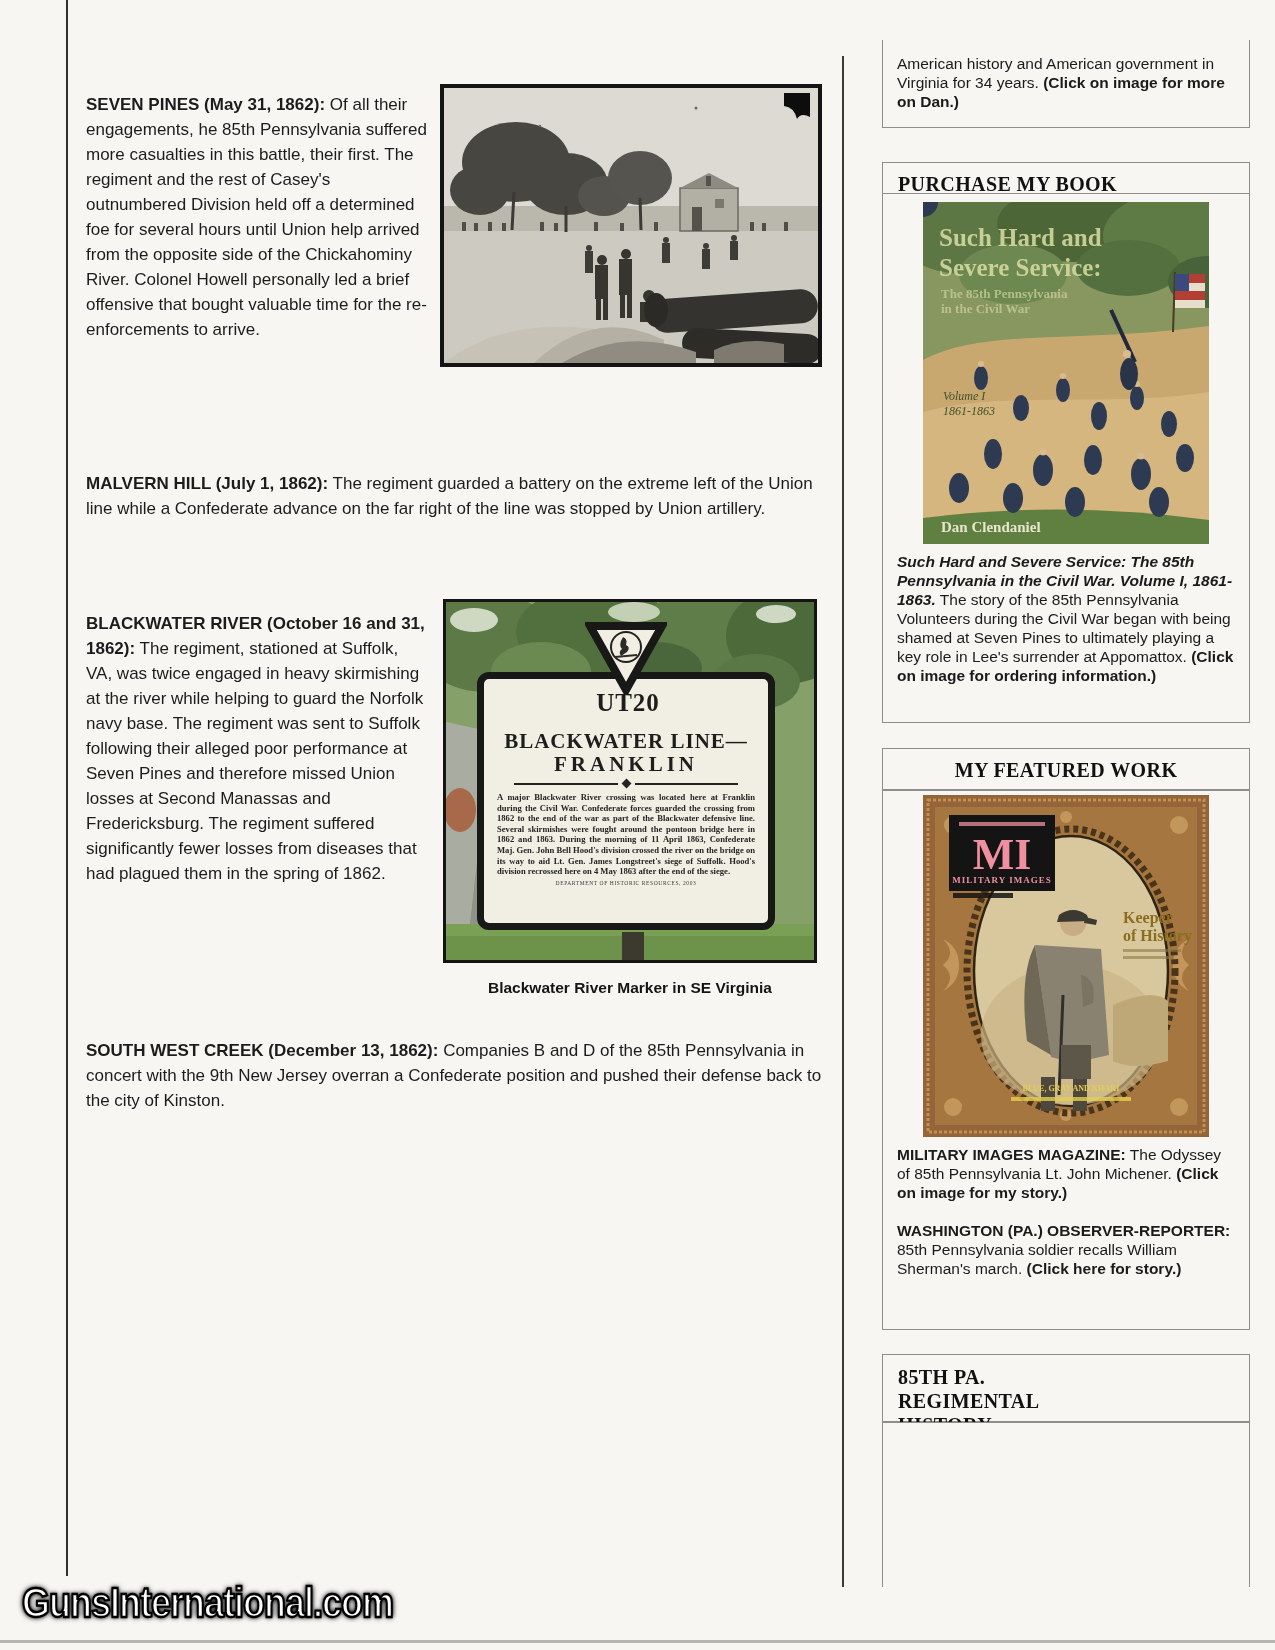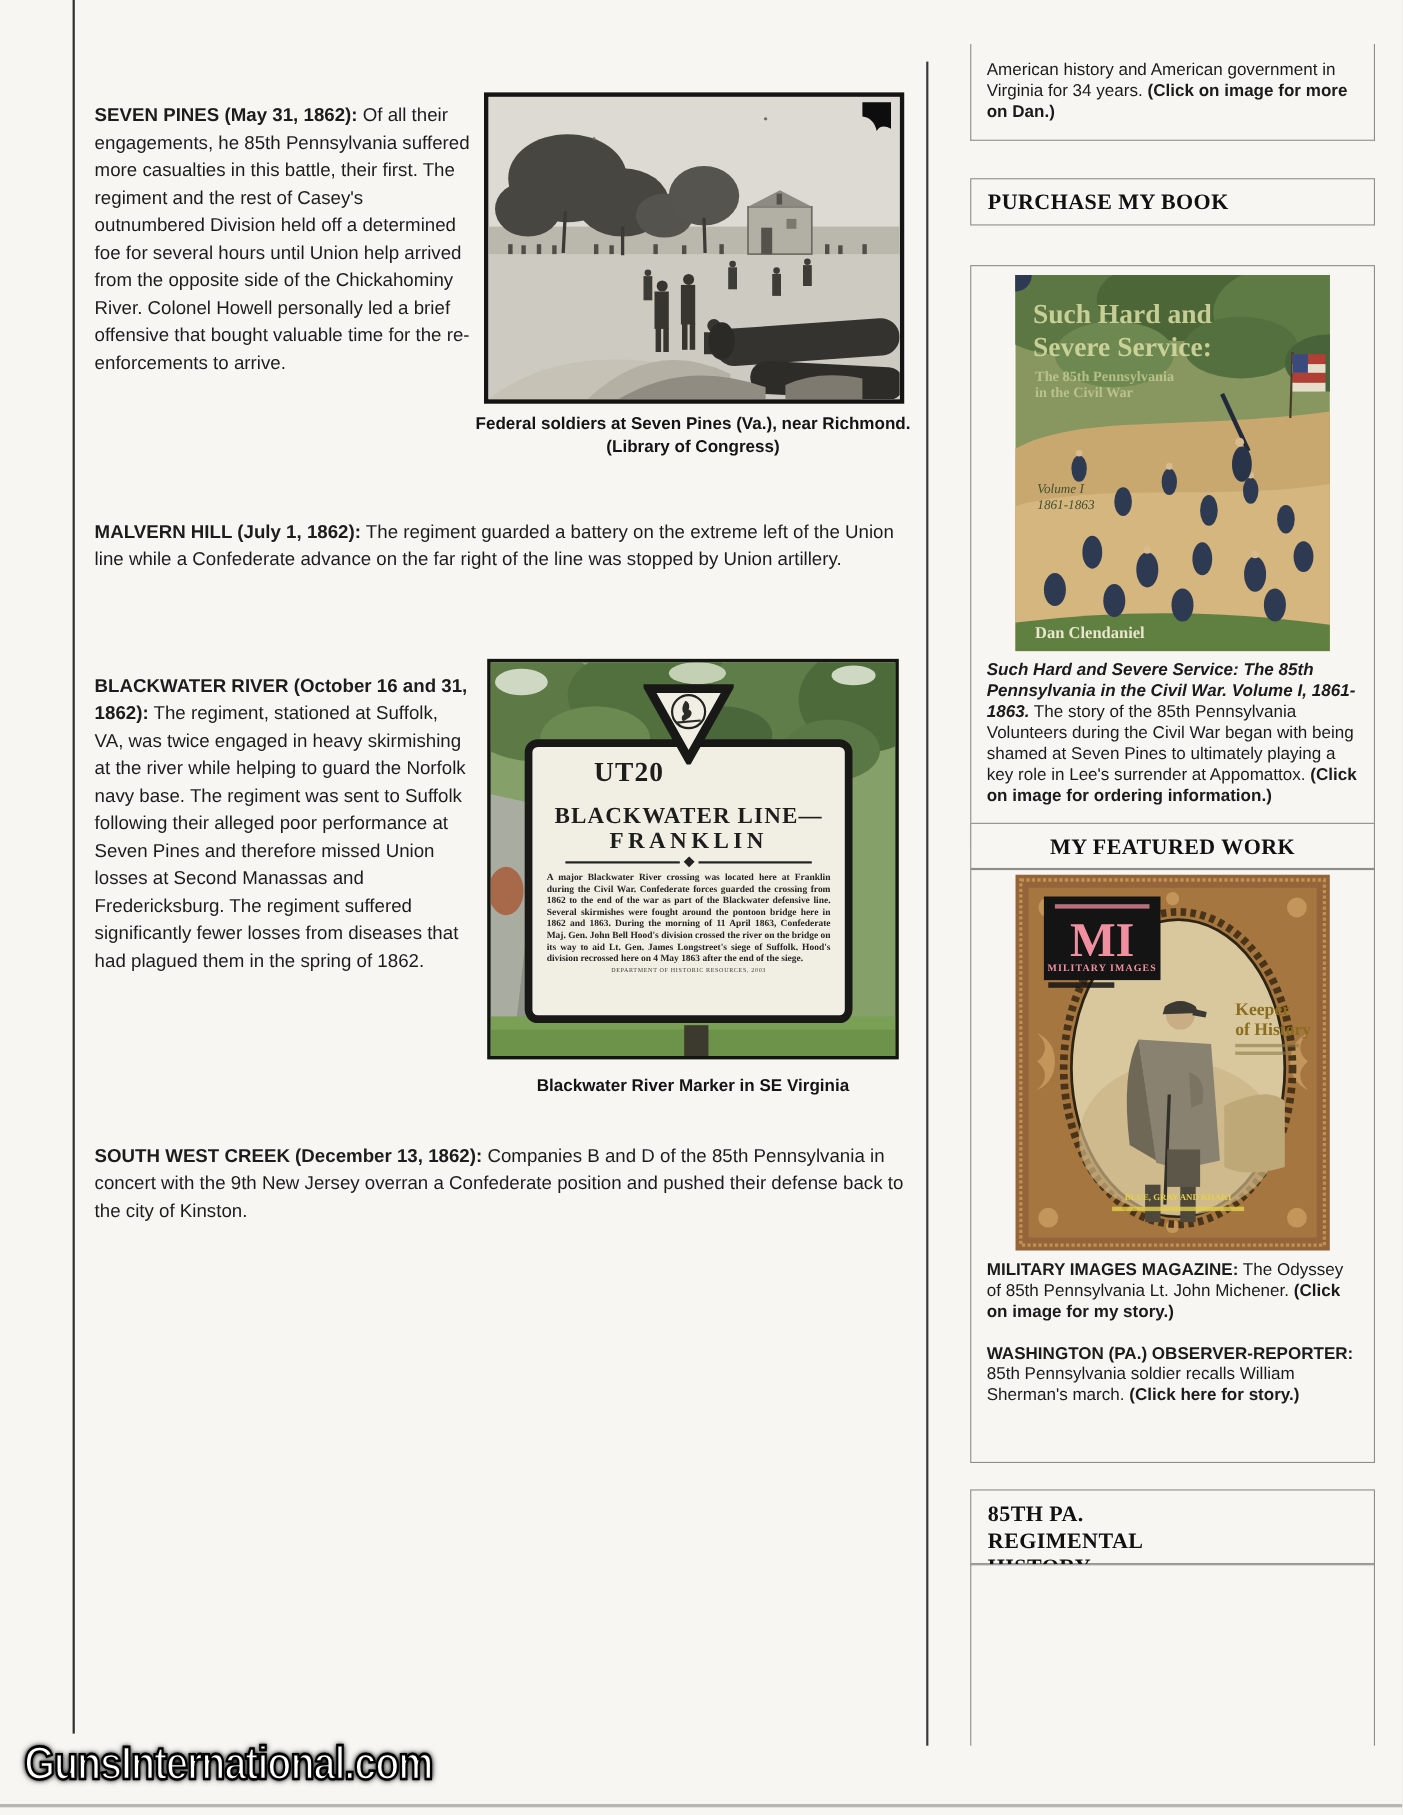--- a/index.html
+++ b/index.html
@@ -26,21 +26,21 @@
   .photo-frame svg { display:block; }
 
   
   .marker-frame { border:3px solid #141414; background:#7d9a62; overflow:hidden; position:absolute; }
   .marker-sign {
     position:absolute; left:31px; top:70px; width:298px; height:258px;
     background:#f1eee4; border:7px solid #181817; border-radius:12px;
     font-family:"Liberation Serif", serif; color:#1d1d1c;
   }
   .marker-emblem { position:absolute; left:50%; top:-58px; transform:translateX(-50%); }
-  .marker-route { display:flex; justify-content:flex-start; padding:10px 52px 0 56px;
+  .marker-route { display:flex; justify-content:center; padding:10px 52px 0 56px;
     font-size:25px; font-weight:bold; letter-spacing:1px; }
   .marker-title { text-align:center; font-size:21px; font-weight:bold; letter-spacing:1px; margin-top:12px; }
   .marker-title2 { text-align:center; font-size:21px; font-weight:bold; letter-spacing:4px; margin-top:-2px; }
   .marker-orn { display:flex; align-items:center; gap:5px; margin:3px 30px 0; }
   .marker-orn::before, .marker-orn::after { content:""; flex:1; height:2px; background:#222; }
   .marker-orn .dia { width:7px; height:7px; background:#222; transform:rotate(45deg); }
   .marker-body { margin:5px 13px 0; font-size:8.6px; line-height:10.6px; font-weight:bold;
     text-align:justify; color:#242423; }
   .marker-foot { text-align:center; font-size:5.5px; letter-spacing:.6px; margin-top:3px; color:#3a3a38; }
 
@@ -151,24 +151,20 @@
       </g>
       <path d="M118,275 Q180,238 252,264 L252,275 Z" fill="#908c81"></path>
       <path d="M270,262 q30,-14 70,-6 l0,19 l-70,0 z" fill="#7e7a70"></path>
 
       <path d="M340,5 h26 v24 q-9,-5 -13,2 q-3,-12 -13,-13 Z" fill="#0d0d0d"></path>
       <circle cx="252" cy="20" r="1.5" fill="#6b6963"></circle>
       <circle cx="96" cy="38" r="1.2" fill="#6b6963"></circle>
     </svg>
   </div>
 
-  <div class="abs caption" style="left:410px; top:375px; width:440px;">
-    <div>Federal soldiers at Seven Pines (Va.), near Richmond.</div>
-    <div>(Library of Congress)</div>
-  </div>
 
   <p class="abs body-text" style="left:86px; top:471px; width:737px;">
     <span class="h">MALVERN HILL (July 1, 1862):</span>
     <span>The regiment guarded a battery on the extreme left of the Union line while a Confederate advance on the far right of the line was stopped by Union artillery.</span>
   </p>
 
   <p class="abs body-text" style="left:86px; top:611px; width:341px;">
     <span class="h">BLACKWATER RIVER (October 16 and 31, 1862):</span>
     <span>The regiment, stationed at Suffolk, VA, was twice engaged in heavy skirmishing at the river while helping to guard the Norfolk navy base. The regiment was sent to Suffolk following their alleged poor performance at Seven Pines and therefore missed Union losses at Second Manassas and Fredericksburg. The regiment suffered significantly fewer losses from diseases that had plagued them in the spring of 1862.</span>
   </p>
@@ -235,21 +231,21 @@
     <p class="sb-text" style="padding-top:14px;">
       <span>American history and American government in Virginia for 34 years.</span>
       <span class="b">(Click on image for more on Dan.)</span>
     </p>
   </div>
 
   <div class="sb-box" style="top:162px; height:43px;">
     <div class="sb-header">PURCHASE MY BOOK</div>
   </div>
 
-  <div class="sb-box" style="top:193px; height:530px;margin-top:48px;">
+  <div class="sb-box" style="top:193px; height:530px;">
     <svg class="cover" width="286" height="342" viewBox="0 0 286 342">
       <rect width="286" height="342" fill="#87975f"></rect>
       <g>
         <ellipse cx="40" cy="30" rx="66" ry="42" fill="#5c7743"></ellipse>
         <ellipse cx="150" cy="22" rx="76" ry="38" fill="#4c6638"></ellipse>
         <ellipse cx="250" cy="34" rx="70" ry="44" fill="#5e7a45"></ellipse>
         <ellipse cx="90" cy="72" rx="54" ry="30" fill="#6d8850"></ellipse>
         <ellipse cx="205" cy="66" rx="52" ry="28" fill="#53703e"></ellipse>
         <ellipse cx="285" cy="80" rx="40" ry="26" fill="#48623a"></ellipse>
       </g>

